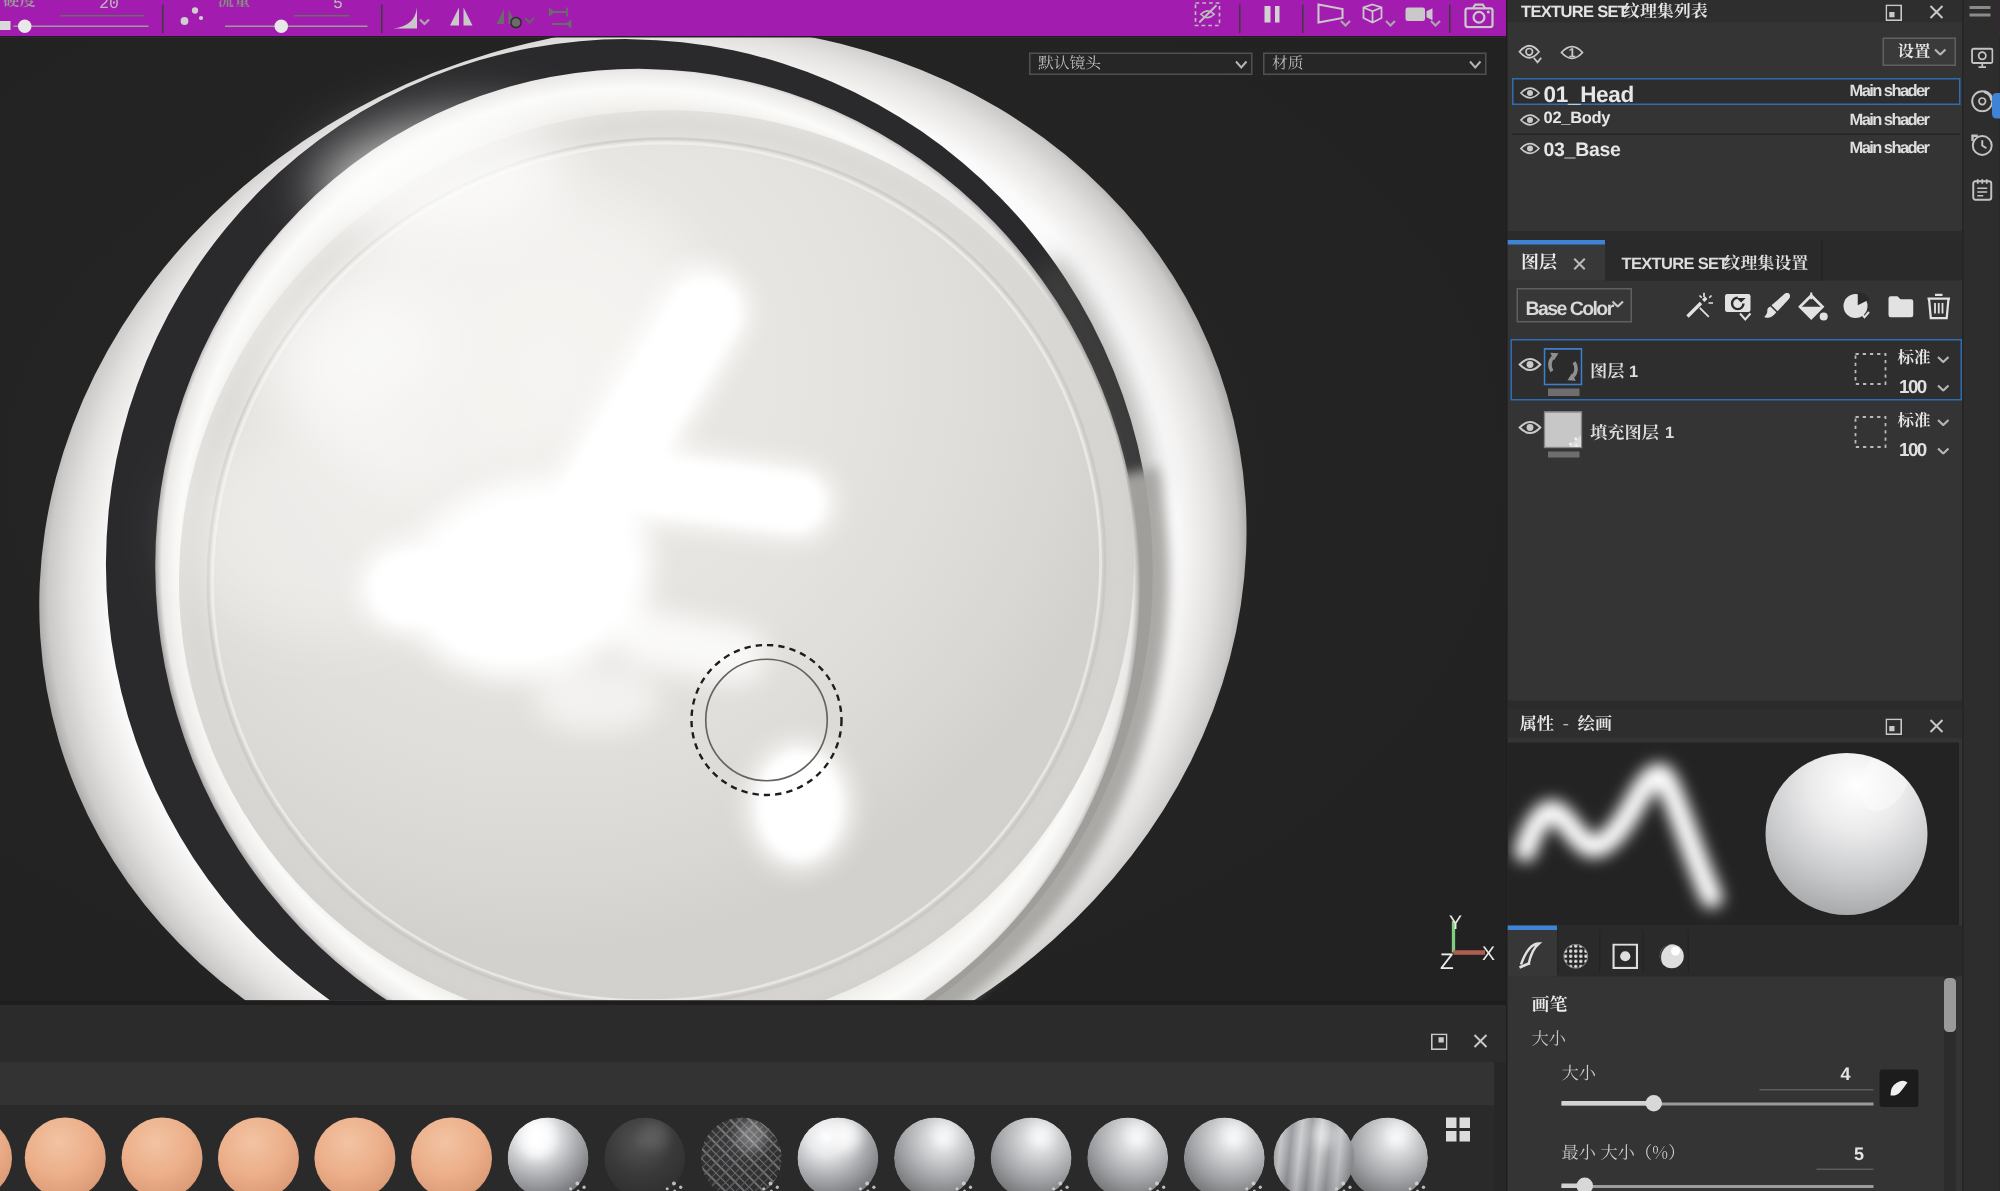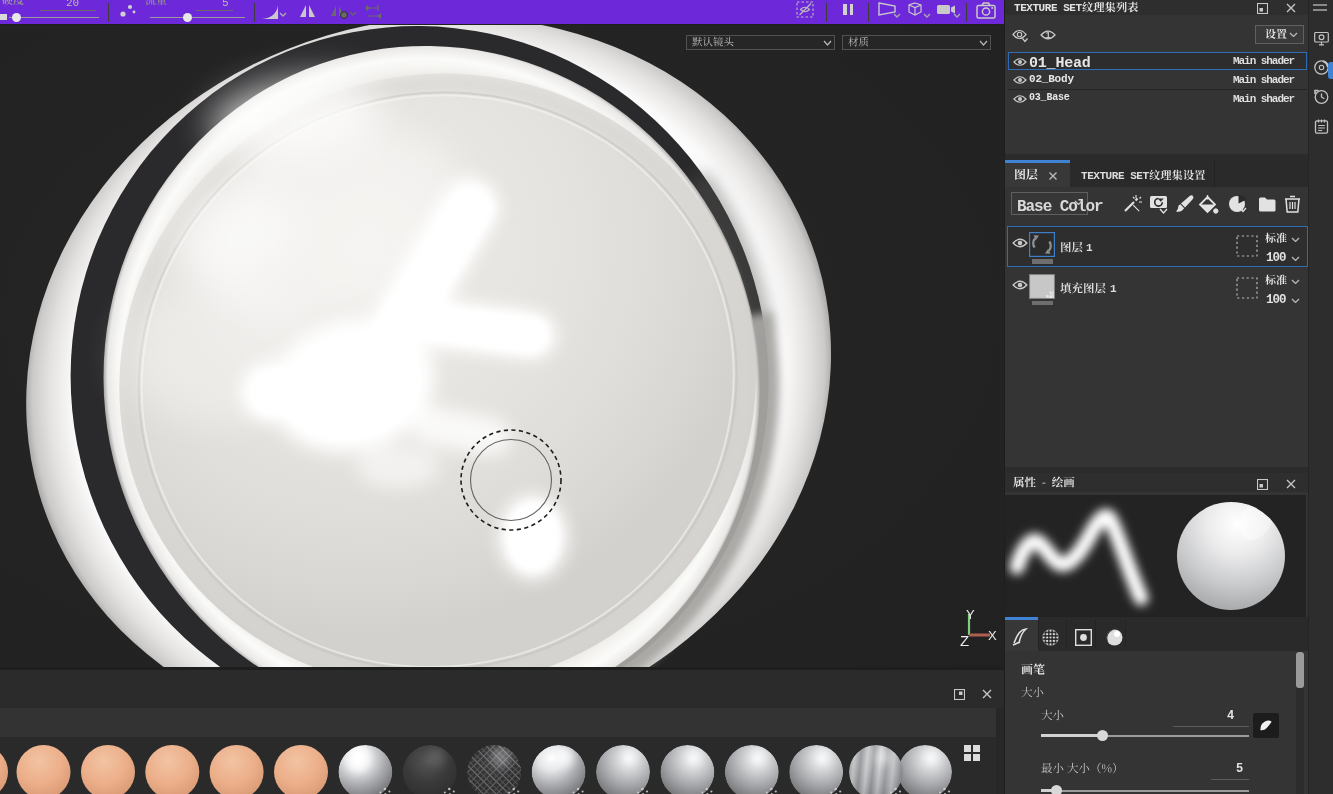--- a/index.html
+++ b/index.html
@@ -1,19 +1,19 @@
 <!DOCTYPE html>
 <html><head><meta charset="utf-8"><style>
 *{margin:0;padding:0;box-sizing:border-box}
 html,body{width:1333px;height:794px;overflow:hidden;background:#242424}
 body{font-family:"Liberation Mono", monospace;position:relative}
 .abs{position:absolute}
-.mono{font-family:Liberation Mono, monospace;font-weight:bold}
+.mono{font-family:Liberation Sans, sans-serif;font-weight:bold}
 </style></head><body>
-<div class="abs" style="left:0;top:0;width:1333px;height:25px;background:#6d28d9;border-bottom:1px solid #1f1f1f">
+<div class="abs" style="left:0;top:0;width:1333px;height:25px;background:#a21caf;border-bottom:1px solid #1f1f1f">
  <div class="abs" style="left:2px;top:0;width:30px;height:5px;overflow:hidden">
       <svg style="position:absolute;top:-5px" width="22" height="10">
         <path transform="translate(0,9)" d="M0.32999999999999996 -8.327 0.418 -8.008H1.6829999999999998C1.4629999999999999 -6.039 1.001 -3.9269999999999996 0.21999999999999997 -2.3979999999999997L0.363 -2.288C0.6489999999999999 -2.6069999999999998 0.9129999999999999 -2.937 1.155 -3.2889999999999997V0.363H1.353C1.914 0.363 2.255 0.10999999999999999 2.255 0.022V-0.8909999999999999H3.157V-0.09899999999999999H3.3329999999999997C3.707 -0.09899999999999999 4.257 -0.32999999999999996 4.268 -0.39599999999999996V-4.862C4.476999999999999 -4.906 4.62 -4.994 4.686 -5.082L3.5749999999999997 -5.928999999999999L3.0469999999999997 -5.346H2.387L2.255 -5.401C2.574 -6.204 2.8049999999999997 -7.084 2.948 -8.008H4.433C4.576 -8.008 4.686 -8.062999999999999 4.718999999999999 -8.173L4.763 -8.03H6.819999999999999V-6.754H6.028L4.795999999999999 -7.226999999999999V-2.3649999999999998H4.994C5.225 -2.3649999999999998 5.423 -2.3979999999999997 5.566 -2.4419999999999997C5.742 -1.936 5.951 -1.496 6.215 -1.1219999999999999C5.731 -0.32999999999999996 4.8839999999999995 0.297 3.4429999999999996 0.858L3.5199999999999996 0.979C5.093 0.638 6.138 0.16499999999999998 6.808999999999999 -0.43999999999999995C7.579 0.27499999999999997 8.602 0.693 9.899999999999999 0.979C10.01 0.38499999999999995 10.318 -0.022 10.802 -0.176V-0.297C9.493 -0.374 8.293999999999999 -0.583 7.348 -1.034C7.755 -1.628 7.930999999999999 -2.299 7.997 -3.058H9.009V-2.508H9.206999999999999C9.79 -2.508 10.164 -2.7279999999999998 10.164 -2.772V-6.358C10.405999999999999 -6.401999999999999 10.516 -6.468 10.593 -6.556L9.514999999999999 -7.380999999999999L8.965 -6.754H8.03V-8.03H10.482999999999999C10.636999999999999 -8.03 10.758 -8.084999999999999 10.790999999999999 -8.206C10.350999999999999 -8.623999999999999 9.603 -9.218 9.603 -9.218L8.943 -8.338H4.675L4.718999999999999 -8.195C4.301 -8.591 3.597 -9.141 3.597 -9.141L2.9699999999999998 -8.327ZM5.907 -4.785H6.819999999999999V-3.9709999999999996L6.808999999999999 -3.3659999999999997H5.907ZM9.009 -4.785V-3.3659999999999997H8.019L8.03 -3.993V-4.785ZM5.907 -5.093V-6.435H6.819999999999999V-5.093ZM9.009 -5.093H8.03V-6.435H9.009ZM5.907 -3.058H6.787C6.742999999999999 -2.5189999999999997 6.643999999999999 -2.046 6.468 -1.6059999999999999C6.170999999999999 -1.859 5.928999999999999 -2.1559999999999997 5.742 -2.508C5.851999999999999 -2.552 5.907 -2.6069999999999998 5.907 -2.6399999999999997ZM3.157 -5.037999999999999V-1.1989999999999998H2.255V-5.037999999999999Z M20.438 -8.722999999999999 19.756 -7.7989999999999995H17.38C18.073 -8.096 18.073 -9.449 15.774000000000001 -9.394L15.686 -9.338999999999999C16.06 -8.987 16.478 -8.392999999999999 16.61 -7.8759999999999994L16.775 -7.7989999999999995H13.871L12.375 -8.338V-4.949999999999999C12.375 -2.981 12.309 -0.8029999999999999 11.308 0.9129999999999999L11.429 0.99C13.541 -0.605 13.673 -3.058 13.673 -4.949999999999999V-7.491H21.362000000000002C21.516 -7.491 21.637 -7.545999999999999 21.659 -7.667C21.208 -8.096 20.438 -8.722999999999999 20.438 -8.722999999999999ZM18.546 -3.058H14.212L14.311 -2.739H15.081C15.443999999999999 -1.892 15.917 -1.2209999999999999 16.522 -0.704C15.443999999999999 -0.011 14.091 0.495 12.551 0.825L12.606 0.979C14.421 0.814 15.972 0.43999999999999995 17.237 -0.187C18.194 0.39599999999999996 19.371 0.737 20.756999999999998 0.968C20.878 0.32999999999999996 21.219 -0.09899999999999999 21.758 -0.264V-0.38499999999999995C20.537 -0.43999999999999995 19.371 -0.572 18.337 -0.847C18.975 -1.309 19.514 -1.859 19.942999999999998 -2.508C20.229 -2.53 20.339 -2.552 20.427 -2.673L19.305 -3.7289999999999996ZM18.524 -2.739C18.205 -2.178 17.765 -1.672 17.247999999999998 -1.232C16.445 -1.5839999999999999 15.796 -2.068 15.334 -2.739ZM16.665 -7.084 15.081 -7.226999999999999V-6.0169999999999995H13.783L13.871 -5.6979999999999995H15.081V-3.4099999999999997H15.301C15.751999999999999 -3.4099999999999997 16.302 -3.6079999999999997 16.302 -3.6959999999999997V-3.9709999999999996H18.04V-3.6189999999999998H18.259999999999998C18.733 -3.6189999999999998 19.272 -3.828 19.272 -3.905V-5.6979999999999995H21.076C21.229999999999997 -5.6979999999999995 21.34 -5.752999999999999 21.372999999999998 -5.874C21.009999999999998 -6.292 20.35 -6.896999999999999 20.35 -6.896999999999999L19.767 -6.0169999999999995H19.272V-6.808999999999999C19.536 -6.842 19.624 -6.941 19.646 -7.084L18.04 -7.226999999999999V-6.0169999999999995H16.302V-6.808999999999999C16.566 -6.842 16.643 -6.941 16.665 -7.084ZM18.04 -5.6979999999999995V-4.29H16.302V-5.6979999999999995Z" fill="#9a9a9a"></path>
       </svg>
     </div>
  <div class="abs" style="left:66px;top:-3px;width:40px;height:10px;overflow:hidden;color:#bbb;font-size:11px;font-family:'Liberation Mono'">20</div>
  <div class="abs" style="left:40px;top:10px;width:56px;height:1px;background:#6a6a6a"></div>
  <div class="abs" style="left:0px;top:14px;width:7px;height:6px;background:#d9d9d9"></div>
  <div class="abs" style="left:9px;top:16.5px;width:90px;height:1.5px;background:#9b9b9b"></div>
  <div class="abs" style="left:12px;top:13px;width:9px;height:9px;border-radius:50%;background:#e8e8e8"></div>
@@ -433,39 +433,39 @@
       <path d="M1 5 Q7 -1.5 13 5 Q7 11.5 1 5 Z" fill="none" stroke="#c9c9c9" stroke-width="1.2"></path>
       <circle cx="7" cy="5" r="2" fill="#c9c9c9"></circle>
     </svg>
     <div class="abs mono" style="left:24px;top:73.0px;font-size:11px;letter-spacing:-0.2px;color:#e6e6e6">02_Body</div>
     <div class="abs mono" style="left:228px;top:73.5px;font-size:11px;letter-spacing:-1.05px;color:#dedede">Main shader</div>
     <div class="abs" style="left:3px;top:88.5px;width:299px;height:1px;background:#242424;"></div>
     <svg class="abs" style="left:8px;top:94.0px" width="14" height="10" viewBox="0 0 14 10">
       <path d="M1 5 Q7 -1.5 13 5 Q7 11.5 1 5 Z" fill="none" stroke="#c9c9c9" stroke-width="1.2"></path>
       <circle cx="7" cy="5" r="2" fill="#c9c9c9"></circle>
     </svg>
-    <div class="abs mono" style="left:24px;top:92.0px;font-size:10px;letter-spacing:-0.2px;color:#e6e6e6">03_Base</div>
+    <div class="abs mono" style="left:24px;top:92.0px;font-size:13px;letter-spacing:-0.2px;color:#e6e6e6">03_Base</div>
     <div class="abs mono" style="left:228px;top:92.5px;font-size:11px;letter-spacing:-1.05px;color:#dedede">Main shader</div>
     <div class="abs" style="left:0px;top:154px;width:304px;height:6px;background:#2b2b2b;"></div>
     <div class="abs" style="left:0px;top:160px;width:304px;height:27px;background:#2a2a2a;"></div>
     <div class="abs" style="left:0px;top:160px;width:65px;height:27px;background:#383838;"></div>
     <div class="abs" style="left:0px;top:160px;width:65px;height:2.5px;background:#3f83d6;"></div>
     <svg class="abs" style="left:9px;top:169px;overflow:visible" width="24" height="13">
       <path transform="translate(0,9.8)" d="M4.908 -3.972 4.848 -3.8040000000000003C5.676 -3.444 6.312 -2.892 6.5520000000000005 -2.544C7.6080000000000005 -2.136 8.136000000000001 -4.296 4.908 -3.972ZM3.912 -2.244 3.888 -2.076C5.448 -1.6440000000000001 6.78 -0.912 7.356 -0.444C8.664 -0.132 8.964 -2.736 3.912 -2.244ZM5.928 -8.316 4.392 -8.964H9.408V-0.228H2.556V-8.964H4.332C4.116 -7.884 3.552 -6.348 2.844 -5.34L2.94 -5.196C3.48 -5.58 4.008 -6.0840000000000005 4.464 -6.6000000000000005C4.728 -6.072 5.064 -5.628 5.448 -5.232C4.668 -4.548 3.708 -3.96 2.652 -3.54L2.736 -3.372C4.008 -3.672 5.124 -4.116 6.0600000000000005 -4.704C6.744 -4.2 7.5360000000000005 -3.8160000000000003 8.436 -3.516C8.58 -4.104 8.892 -4.5120000000000005 9.384 -4.644V-4.788C8.568 -4.896 7.728 -5.0760000000000005 6.972 -5.352C7.5840000000000005 -5.856 8.088000000000001 -6.42 8.484 -7.0440000000000005C8.772 -7.0680000000000005 8.892 -7.0920000000000005 8.976 -7.224L7.824 -8.232L7.0920000000000005 -7.5600000000000005H5.172C5.316 -7.776 5.436 -7.992 5.532 -8.196C5.76 -8.172 5.88 -8.196 5.928 -8.316ZM2.556 0.528V0.12H9.408V0.996H9.624C10.152000000000001 0.996 10.812 0.648 10.824 0.552V-8.724C11.064 -8.784 11.232000000000001 -8.88 11.316 -8.988L9.972 -10.056000000000001L9.288 -9.3H2.664L1.164 -9.924V1.056H1.4040000000000001C2.016 1.056 2.556 0.72 2.556 0.528ZM4.656 -6.828 4.944 -7.224H7.0680000000000005C6.804 -6.708 6.444 -6.228 6.024 -5.772C5.472 -6.0600000000000005 5.0040000000000004 -6.408 4.656 -6.828Z M21.060000000000002 -6.456 20.28 -5.424H15.612L15.708 -5.0760000000000005H22.152C22.32 -5.0760000000000005 22.451999999999998 -5.136 22.488 -5.268C21.96 -5.76 21.060000000000002 -6.456 21.060000000000002 -6.456ZM22.247999999999998 -4.572 21.456 -3.516H14.94L15.036 -3.18H17.676000000000002C17.184 -2.376 16.092 -1.1280000000000001 15.252 -0.72C15.132 -0.648 14.844 -0.6 14.844 -0.6L15.324 0.96C15.456 0.912 15.576 0.8280000000000001 15.696 0.672C18.072 0.28800000000000003 20.088 -0.108 21.503999999999998 -0.42C21.756 -0.024 21.984 0.36 22.128 0.732C23.58 1.596 24.42 -1.26 20.112000000000002 -2.34L20.003999999999998 -2.2560000000000002C20.412 -1.836 20.868000000000002 -1.308 21.264 -0.756C19.308 -0.684 17.472 -0.624 16.2 -0.612C17.256 -1.092 18.384 -1.788 19.044 -2.352C19.296 -2.316 19.44 -2.4 19.5 -2.508L18.216 -3.18H23.352C23.532 -3.18 23.652 -3.24 23.688000000000002 -3.372C23.148 -3.864 22.247999999999998 -4.572 22.247999999999998 -4.572ZM15.024000000000001 -7.32V-9.06H21.240000000000002V-7.32ZM13.620000000000001 -9.516V-5.94C13.620000000000001 -3.576 13.512 -1.008 12.252 0.996L12.372 1.092C14.879999999999999 -0.768 15.024000000000001 -3.672 15.024000000000001 -5.952V-6.984H21.240000000000002V-6.468H21.48C21.948 -6.468 22.68 -6.696 22.692 -6.78V-8.82C22.944000000000003 -8.88 23.112000000000002 -8.976 23.184 -9.072000000000001L21.78 -10.128L21.12 -9.396H15.24L13.620000000000001 -9.984Z" fill="#ececec"></path>
     </svg>
     <svg class="abs" style="left:43px;top:171px" width="10" height="10" viewBox="0 0 10 10">
       <path d="M1.5 1.5 L8.5 8.5 M8.5 1.5 L1.5 8.5" stroke="#b9b9b9" stroke-width="1.4"></path>
     </svg>
     <div class="abs" style="left:65px;top:160px;width:145px;height:27px;background:#2a2a2a;border-right:1px solid #232323"></div>
     <div class="abs mono" style="left:76px;top:170px;font-size:11px;letter-spacing:-0.45px;color:#dddddd">TEXTURE&nbsp;SET</div>
     <svg class="abs" style="left:144px;top:170px;overflow:visible" width="56" height="12">
       <path transform="translate(0,9.3)" d="M6.0342 -9.559800000000001 5.9325 -9.492C6.339300000000001 -8.994800000000001 6.7122 -8.2264 6.768700000000001 -7.5258C7.9891000000000005 -6.554 9.2321 -8.983500000000001 6.0342 -9.559800000000001ZM0.42940000000000006 -1.0396 1.0735000000000001 0.5085000000000001C1.1978000000000002 0.4746 1.3108000000000002 0.35030000000000006 1.3673000000000002 0.21470000000000003C3.0623000000000005 -0.7006000000000001 4.237500000000001 -1.4577000000000002 5.0059000000000005 -2.0001L4.972 -2.1131C3.1527000000000003 -1.6272000000000002 1.2317 -1.1865 0.42940000000000006 -1.0396ZM3.9889000000000006 -8.8931 2.3391 -9.5372C2.1131 -8.655800000000001 1.3447000000000002 -7.028600000000001 0.7571000000000001 -6.4862C0.6554000000000001 -6.407100000000001 0.40680000000000005 -6.350600000000001 0.40680000000000005 -6.350600000000001L0.9944000000000001 -4.9268C1.0735000000000001 -4.9607 1.1526 -5.0285 1.2204000000000002 -5.107600000000001C1.7063000000000001 -5.3223 2.1696 -5.537000000000001 2.5651 -5.729100000000001C2.0340000000000003 -4.8364 1.3673000000000002 -3.9437 0.8362 -3.5143000000000004C0.7232000000000001 -3.4352000000000005 0.42940000000000006 -3.3787000000000003 0.42940000000000006 -3.3787000000000003L1.0170000000000001 -1.9323000000000001C1.1187 -1.9662000000000002 1.2091 -2.0453 1.2882 -2.1583C2.7911 -2.7233 4.0567 -3.3222000000000005 4.746 -3.6499L4.723400000000001 -3.7968C3.5482000000000005 -3.6386000000000003 2.3504 -3.503 1.5029000000000001 -3.4239C2.6103 -4.2601 3.8646000000000003 -5.5144 4.5200000000000005 -6.4297C4.746 -6.3958 4.8929 -6.474900000000001 4.949400000000001 -6.576600000000001L3.4126000000000003 -7.424100000000001C3.3109 -7.130300000000001 3.1414000000000004 -6.78 2.9493000000000005 -6.407100000000001L1.2995 -6.316700000000001C2.1131 -6.9495000000000005 3.0623000000000005 -7.932600000000001 3.6047000000000002 -8.701C3.8194000000000004 -8.6897 3.9437 -8.780100000000001 3.9889000000000006 -8.8931ZM9.6728 -8.3055 8.9044 -7.2659H4.3166L4.407 -6.938200000000001H5.209300000000001C5.4466 -4.8138000000000005 5.876 -3.164 6.599200000000001 -1.8871000000000002C5.8082 -0.791 4.7008 0.1469 3.1753000000000005 0.8927L3.2431 1.0057C4.915500000000001 0.5085000000000001 6.181100000000001 -0.20340000000000003 7.130300000000001 -1.0961C7.8196 -0.20340000000000003 8.723600000000001 0.46330000000000005 9.887500000000001 0.9605000000000001C10.057 0.2599 10.5203 -0.22600000000000003 11.051400000000001 -0.38420000000000004L11.074000000000002 -0.5085000000000001C9.887500000000001 -0.8023000000000001 8.859200000000001 -1.3221 8.011700000000001 -2.0679000000000003C9.0287 -3.4126000000000003 9.5372 -5.0624 9.774500000000002 -6.938200000000001H10.757600000000002C10.9158 -6.938200000000001 11.051400000000001 -6.994700000000001 11.074000000000002 -7.119000000000001C10.5655 -7.604900000000001 9.6728 -8.3055 9.6728 -8.3055ZM7.220700000000001 -2.8815000000000004C6.350600000000001 -3.9324000000000003 5.7404 -5.2997000000000005 5.3901 -6.938200000000001H8.2942C8.1812 -5.4579 7.8535 -4.0906 7.220700000000001 -2.8815000000000004Z M11.4921 -1.469 12.0797 0.022600000000000002C12.204 -0.022600000000000002 12.3283 -0.1469 12.362200000000001 -0.28250000000000003C13.9329 -1.2204000000000002 15.029000000000002 -2.0001 15.752200000000002 -2.5199000000000003L15.707 -2.6442L14.158900000000001 -2.1809000000000003V-4.972H15.424500000000002C15.560100000000002 -4.972 15.650500000000001 -5.0059000000000005 15.6844 -5.0963V-3.0962H15.887800000000002C16.4302 -3.0962 16.9726 -3.39 16.9726 -3.5143000000000004V-3.8307H18.023500000000002V-2.0566H15.6279L15.718300000000001 -1.7402000000000002H18.023500000000002V0.28250000000000003H14.6109L14.701300000000002 0.5989000000000001H22.181900000000002C22.3401 0.5989000000000001 22.4644 0.5424 22.487000000000002 0.4181C22.0237 -0.045200000000000004 21.210100000000004 -0.7345 21.210100000000004 -0.7345L20.498200000000004 0.28250000000000003H19.323V-1.7402000000000002H21.707300000000004C21.876800000000003 -1.7402000000000002 22.0011 -1.7967000000000002 22.0237 -1.9210000000000003C21.583000000000002 -2.3617000000000004 20.8259 -2.9945000000000004 20.8259 -2.9945000000000004L20.159200000000002 -2.0566H19.323V-3.8307H20.430400000000002V-3.3448H20.6564C21.108400000000003 -3.3448 21.7299 -3.6386000000000003 21.7412 -3.7403000000000004V-8.1586C21.967200000000002 -8.215100000000001 22.1254 -8.3168 22.1932 -8.407200000000001L20.938900000000004 -9.379000000000001L20.3174 -8.701H17.0404L15.6844 -9.254700000000001V-8.4976C15.255 -8.8931 14.712600000000002 -9.3338 14.712600000000002 -9.3338L14.034600000000001 -8.407200000000001H11.6164L11.706800000000001 -8.090800000000002H12.8594V-5.2884H11.639000000000001L11.7294 -4.972H12.8594V-1.8080000000000003C12.2718 -1.6498000000000002 11.785900000000002 -1.5255 11.4921 -1.469ZM18.023500000000002 -6.113300000000001V-4.1584H16.9726V-6.113300000000001ZM19.323 -6.113300000000001H20.430400000000002V-4.1584H19.323ZM18.023500000000002 -6.4297H16.9726V-8.3846H18.023500000000002ZM19.323 -6.4297V-8.3846H20.430400000000002V-6.4297ZM15.6844 -8.1021V-5.175400000000001C15.345400000000001 -5.5822 14.746500000000001 -6.1698 14.746500000000001 -6.1698L14.192800000000002 -5.2884H14.158900000000001V-8.090800000000002H15.616600000000002Z M27.572000000000003 -9.6163 27.4816 -9.5485C27.7754 -9.2321 28.057900000000004 -8.667100000000001 28.1031 -8.1699C29.244400000000002 -7.322400000000001 30.453500000000002 -9.446800000000001 27.572000000000003 -9.6163ZM31.323600000000003 -8.780100000000001 30.6569 -7.898700000000001H26.1708L26.0804 -7.932600000000001C26.283800000000003 -8.1586 26.475900000000003 -8.407200000000001 26.6567 -8.667100000000001C26.905300000000004 -8.6219 27.0635 -8.7123 27.131300000000003 -8.8366L25.4589 -9.650200000000002C24.8713 -8.1247 23.876900000000003 -6.7122 22.9616 -5.898600000000001L23.0746 -5.7743C23.6396 -6.0116000000000005 24.1933 -6.316700000000001 24.7131 -6.6896V-2.9041H24.939100000000003C25.605800000000002 -2.9041 26.012600000000003 -3.2092000000000005 26.012600000000003 -3.2996000000000003V-3.6160000000000005H32.544000000000004C32.702200000000005 -3.6160000000000005 32.815200000000004 -3.6725000000000003 32.8491 -3.7968C32.374500000000005 -4.237500000000001 31.594800000000003 -4.847700000000001 31.594800000000003 -4.847700000000001L30.8942 -3.9437H29.108800000000002V-4.983300000000001H32.0129C32.1711 -4.983300000000001 32.2841 -5.0398000000000005 32.306700000000006 -5.1641C31.866 -5.5596000000000005 31.1541 -6.124600000000001 31.1541 -6.124600000000001L30.51 -5.311000000000001H29.108800000000002V-6.2941H32.0016C32.159800000000004 -6.2941 32.2841 -6.350600000000001 32.306700000000006 -6.474900000000001C31.866 -6.8817 31.1541 -7.4354000000000005 31.1541 -7.4354000000000005L30.51 -6.6218H29.108800000000002V-7.582300000000001H32.2389C32.3971 -7.582300000000001 32.5101 -7.638800000000001 32.544000000000004 -7.7631000000000006C32.092 -8.1812 31.323600000000003 -8.780100000000001 31.323600000000003 -8.780100000000001ZM32.205 -3.4126000000000003 31.504400000000004 -2.4747000000000003 28.9054 -2.4634V-3.0849C29.1766 -3.1188000000000002 29.2557 -3.2318000000000002 29.2783 -3.3674000000000004L27.5268 -3.5256000000000003V-2.4747000000000003H23.085900000000002L23.1763 -2.1470000000000002H26.453300000000002C25.6736 -1.0848 24.430600000000002 -0.045200000000000004 22.9616 0.6215L23.0407 0.7571000000000001C24.8261 0.3164 26.396800000000002 -0.3729 27.5268 -1.3108000000000002V1.0057H27.7754C28.2952 1.0057 28.8941 0.7797000000000001 28.9054 0.678V-2.1470000000000002C29.696400000000004 -0.791 30.939400000000003 0.1695 32.544000000000004 0.7345C32.6796 0.0791 33.0638 -0.339 33.561 -0.48590000000000005L33.5723 -0.6102000000000001C32.0581 -0.8023000000000001 30.2953 -1.356 29.267000000000003 -2.1470000000000002H33.142900000000004C33.301100000000005 -2.1470000000000002 33.414100000000005 -2.2035 33.448 -2.3278000000000003C32.984700000000004 -2.7798000000000003 32.205 -3.4126000000000003 32.205 -3.4126000000000003ZM26.012600000000003 -5.311000000000001V-6.2941H27.7528V-5.311000000000001ZM26.012600000000003 -4.983300000000001H27.7528V-3.9437H26.012600000000003ZM26.012600000000003 -6.6218V-7.582300000000001H27.7528V-6.6218Z M34.86050000000001 -9.492 34.770100000000006 -9.4242C35.31250000000001 -8.8931 36.0018 -8.0569 36.28430000000001 -7.322400000000001C37.59510000000001 -6.644400000000001 38.329600000000006 -9.1417 34.86050000000001 -9.492ZM36.905800000000006 -6.022900000000001C37.17700000000001 -6.056800000000001 37.3126 -6.147200000000001 37.3691 -6.2263L36.28430000000001 -7.130300000000001L35.69670000000001 -6.542700000000001H34.295500000000004L34.397200000000005 -6.215000000000001L35.6741 -6.2263V-1.5255C35.6741 -1.2769000000000001 35.595000000000006 -1.1639000000000002 35.09780000000001 -0.8927L36.01310000000001 0.5085000000000001C36.160000000000004 0.40680000000000005 36.318200000000004 0.22600000000000003 36.39730000000001 -0.045200000000000004C37.38040000000001 -1.0283 38.171400000000006 -1.9436000000000002 38.57820000000001 -2.4295000000000004L38.52170000000001 -2.5425000000000004L36.905800000000006 -1.6724ZM38.81550000000001 -8.9044V-7.876100000000001C38.81550000000001 -6.836500000000001 38.63470000000001 -5.5483 37.32390000000001 -4.5426L37.403000000000006 -4.429600000000001C39.809900000000006 -5.2884 40.06980000000001 -6.8817 40.06980000000001 -7.8874V-8.463700000000001H41.6405V-6.2037C41.6405 -5.424 41.7535 -5.1641 42.657500000000006 -5.1641H42.96260000000001L42.20550000000001 -4.4409H37.92280000000001L38.0245 -4.1245H38.770300000000006C39.08670000000001 -2.825 39.57260000000001 -1.8532000000000002 40.22800000000001 -1.0961C39.31270000000001 -0.2599 38.16010000000001 0.40680000000000005 36.758900000000004 0.8701000000000001L36.8267 1.0170000000000001C38.46520000000001 0.7232000000000001 39.78730000000001 0.21470000000000003 40.849500000000006 -0.46330000000000005C41.65180000000001 0.20340000000000003 42.62360000000001 0.6554000000000001 43.79880000000001 1.0170000000000001C43.968300000000006 0.339 44.3751 -0.10170000000000001 44.98530000000001 -0.2373L44.99660000000001 -0.3729C43.85530000000001 -0.5424 42.781800000000004 -0.8023000000000001 41.843900000000005 -1.2204000000000002C42.668800000000005 -1.9662000000000002 43.29030000000001 -2.8476000000000004 43.74230000000001 -3.8646000000000003C44.024800000000006 -3.8985000000000003 44.137800000000006 -3.9211000000000005 44.21690000000001 -4.045400000000001L42.985200000000006 -5.1641H43.267700000000005C44.4316 -5.1641 44.87230000000001 -5.424 44.87230000000001 -5.9099C44.87230000000001 -6.158500000000001 44.77060000000001 -6.282800000000001 44.465500000000006 -6.418400000000001L44.409000000000006 -6.441000000000001H44.307300000000005C44.22820000000001 -6.418400000000001 44.11520000000001 -6.3958 44.036100000000005 -6.384500000000001C43.979600000000005 -6.373200000000001 43.85530000000001 -6.373200000000001 43.78750000000001 -6.373200000000001C43.708400000000005 -6.3619 43.57280000000001 -6.3619 43.437200000000004 -6.3619H43.08690000000001C42.91740000000001 -6.3619 42.894800000000004 -6.407100000000001 42.894800000000004 -6.542700000000001V-8.362C43.08690000000001 -8.395900000000001 43.2338 -8.4524 43.30160000000001 -8.531500000000001L42.14900000000001 -9.458100000000002L41.5275 -8.791400000000001H40.261900000000004L38.81550000000001 -9.311200000000001ZM40.8721 -1.7628000000000001C40.035900000000005 -2.3165 39.380500000000005 -3.0849 38.97370000000001 -4.1245H42.2394C41.93430000000001 -3.2544000000000004 41.48230000000001 -2.4634 40.8721 -1.7628000000000001Z M47.9572 -6.678300000000001V-6.9495000000000005H53.934900000000006V-6.4523H54.14960000000001L54.386900000000004 -6.474900000000001L54.014 -6.0342H51.3811L51.5167 -6.3619C51.7766 -6.3958 51.923500000000004 -6.4975000000000005 51.95740000000001 -6.678300000000001L50.115500000000004 -6.904300000000001L50.059000000000005 -6.0342H45.7085L45.7989 -5.7065H50.0364L49.957300000000004 -4.847700000000001H48.9855L47.573 -5.3901V0.19210000000000002H45.652L45.7537 0.5198H55.935C56.0932 0.5198 56.2175 0.46330000000000005 56.251400000000004 0.339C55.7316 -0.09040000000000001 54.9067 -0.678 54.9067 -0.678L54.217400000000005 0.1469V-4.3844C54.5112 -4.429600000000001 54.646800000000006 -4.497400000000001 54.7259 -4.621700000000001L53.3134 -5.593500000000001L52.72580000000001 -4.847700000000001H50.872600000000006L51.24550000000001 -5.7065H55.697700000000005C55.855900000000005 -5.7065 55.9802 -5.763000000000001 56.00280000000001 -5.887300000000001C55.709 -6.147200000000001 55.29090000000001 -6.4523 55.0197 -6.6557C55.144000000000005 -6.7122 55.2231 -6.7574000000000005 55.2231 -6.791300000000001V-8.3733C55.4378 -8.4185 55.596000000000004 -8.5089 55.6638 -8.599300000000001L54.4095 -9.5259L53.8219 -8.8931H48.0589L46.7029 -9.4242V-6.2941H46.872400000000006C47.380900000000004 -6.2941 47.9572 -6.565300000000001 47.9572 -6.678300000000001ZM48.8838 0.19210000000000002V-0.791H52.838800000000006V0.19210000000000002ZM48.8838 -1.1187V-2.0114H52.838800000000006V-1.1187ZM48.8838 -2.3391V-3.2318000000000002H52.838800000000006V-2.3391ZM48.8838 -3.5595000000000003V-4.5200000000000005H52.838800000000006V-3.5595000000000003ZM51.528000000000006 -8.5767V-7.277200000000001H50.3076V-8.5767ZM52.691900000000004 -8.5767H53.934900000000006V-7.277200000000001H52.691900000000004ZM49.132400000000004 -8.5767V-7.277200000000001H47.9572V-8.5767Z" fill="#dddddd"></path>
     </svg>
     <div class="abs" style="left:6px;top:192px;width:77px;height:23px;background:#373737;border:1px solid #5f5f5f"></div>
-    <div class="abs mono" style="left:12px;top:197.5px;font-size:16px;letter-spacing:-1.05px;color:#d9d9d9">Base Color</div>
+    <div class="abs mono" style="left:12px;top:197.5px;font-size:13px;letter-spacing:-1.05px;color:#d9d9d9">Base Color</div>
     <svg class="abs" style="left:69px;top:200px" width="9" height="5" viewBox="0 0 9 5">
       <path d="M1 1 L4.5 4.3999999999999995 L8 1" fill="none" stroke="#c9c9c9" stroke-width="1.4"></path>
     </svg>
     <svg class="abs" style="left:118px;top:195px" width="185" height="20" viewBox="0 0 185 20">
 <g stroke="#e2e2e2" fill="#e2e2e2">
  <g transform="translate(0,0)">
    <path d="M2 16 L11 7" stroke-width="2.2" fill="none"></path>
    <path d="M12.5 5.5 l2 -2" stroke-width="2.2" fill="none"></path>
    <path d="M13 0 v3 M10 2 l1.5 1.5 M18 2 l-1.5 1.5 M19 7 h-3 M10.2 10.2 l6 6" stroke-width="1.1" fill="none"></path>
  </g>

